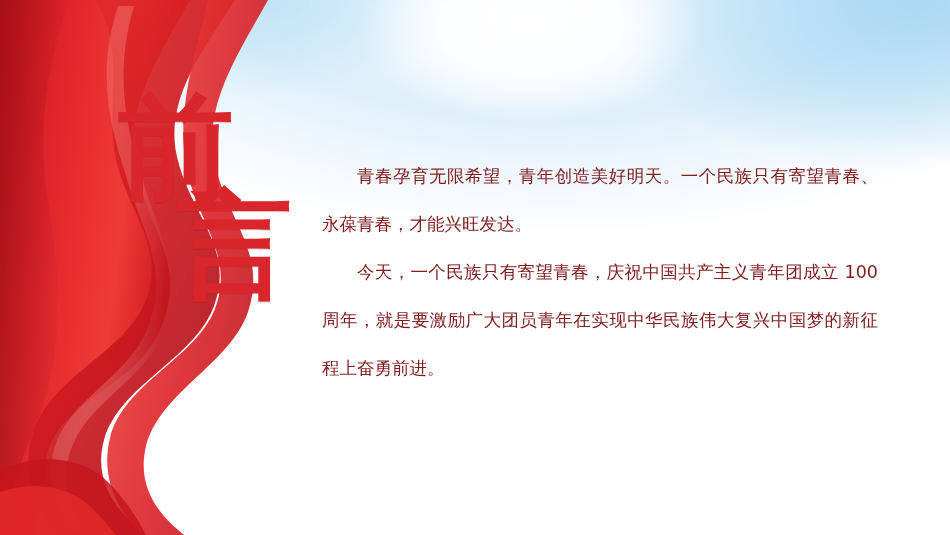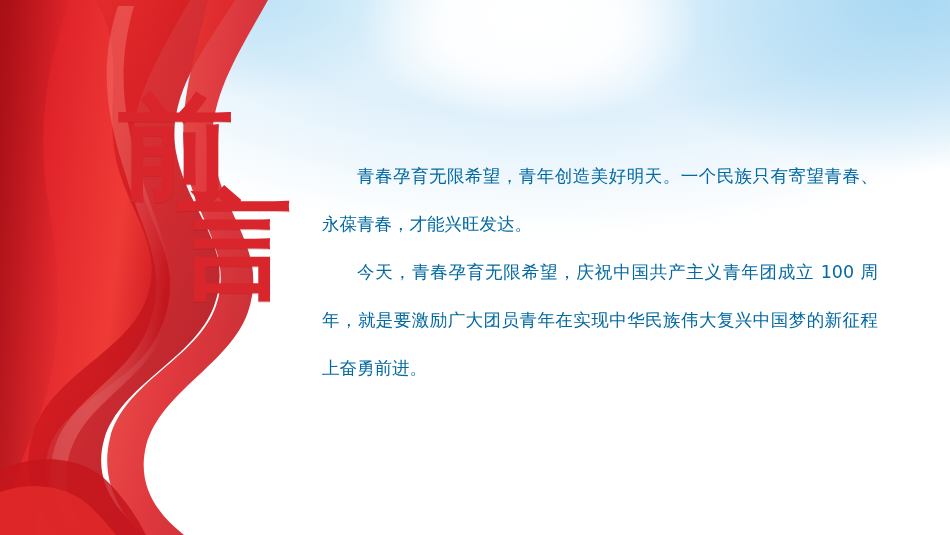--- a/index.html
+++ b/index.html
@@ -83,21 +83,21 @@
   .title .ch2 {
     margin-left: 58px;
     margin-top: -6px;
   }
 
   .body-text {
     position: absolute;
     left: 322px;
     top: 152px;
     width: 556px;
-    color: #0369a1;
+    color: #7f1d1d;
     font-family: "DejaVu Sans", sans-serif;
     font-size: 17.5px;
     line-height: 48px;
     text-align: justify;
     text-justify: inter-character;
     font-weight: 400;
   }
   .para {
     text-indent: 2em;
     margin: 0;
@@ -171,16 +171,16 @@
     </svg>
   </div>
 
   <div class="title">
     <span class="ch ch1">前</span>
     <span class="ch ch2">言</span>
   </div>
 
   <div class="body-text">
     <p class="para">青春孕育无限希望，青年创造美好明天。一个民族只有寄望青春、永葆青春，才能兴旺发达。</p>
-    <p class="para">今天，青春孕育无限希望，庆祝中国共产主义青年团成立 100 周年，就是要激励广大团员青年在实现中华民族伟大复兴中国梦的新征程上奋勇前进。</p>
+    <p class="para">今天，一个民族只有寄望青春，庆祝中国共产主义青年团成立 100 周年，就是要激励广大团员青年在实现中华民族伟大复兴中国梦的新征程上奋勇前进。</p>
   </div>
 
 </div>
 
 </body></html>

